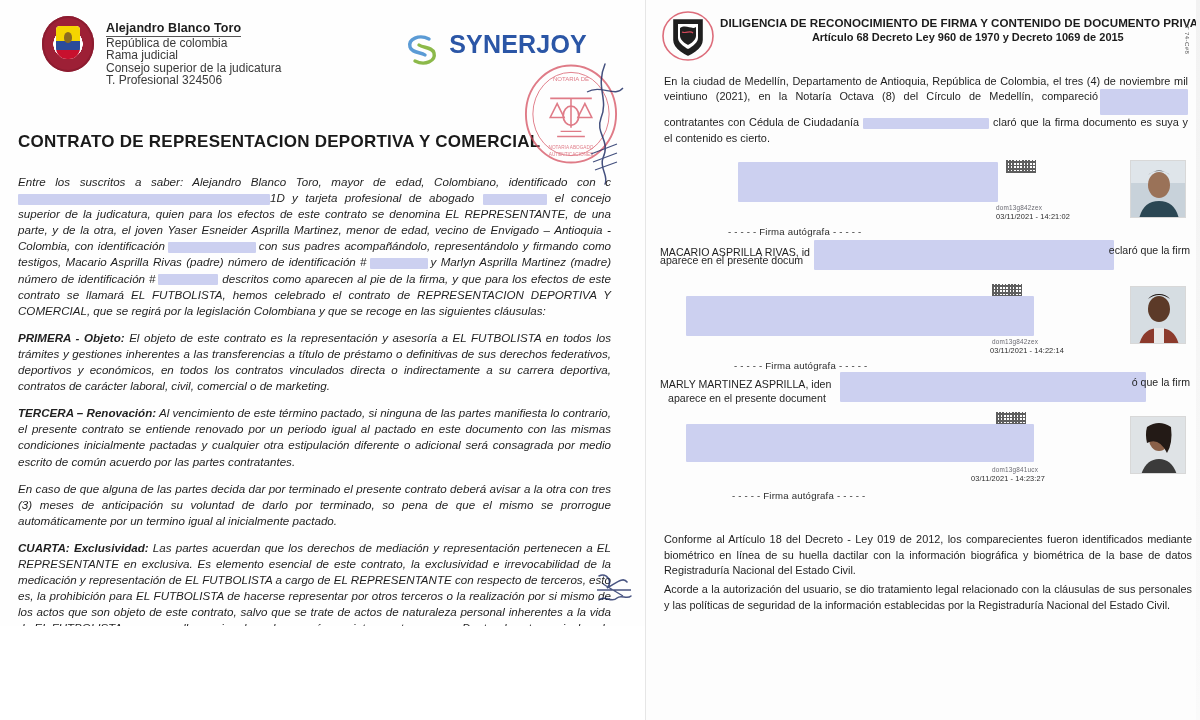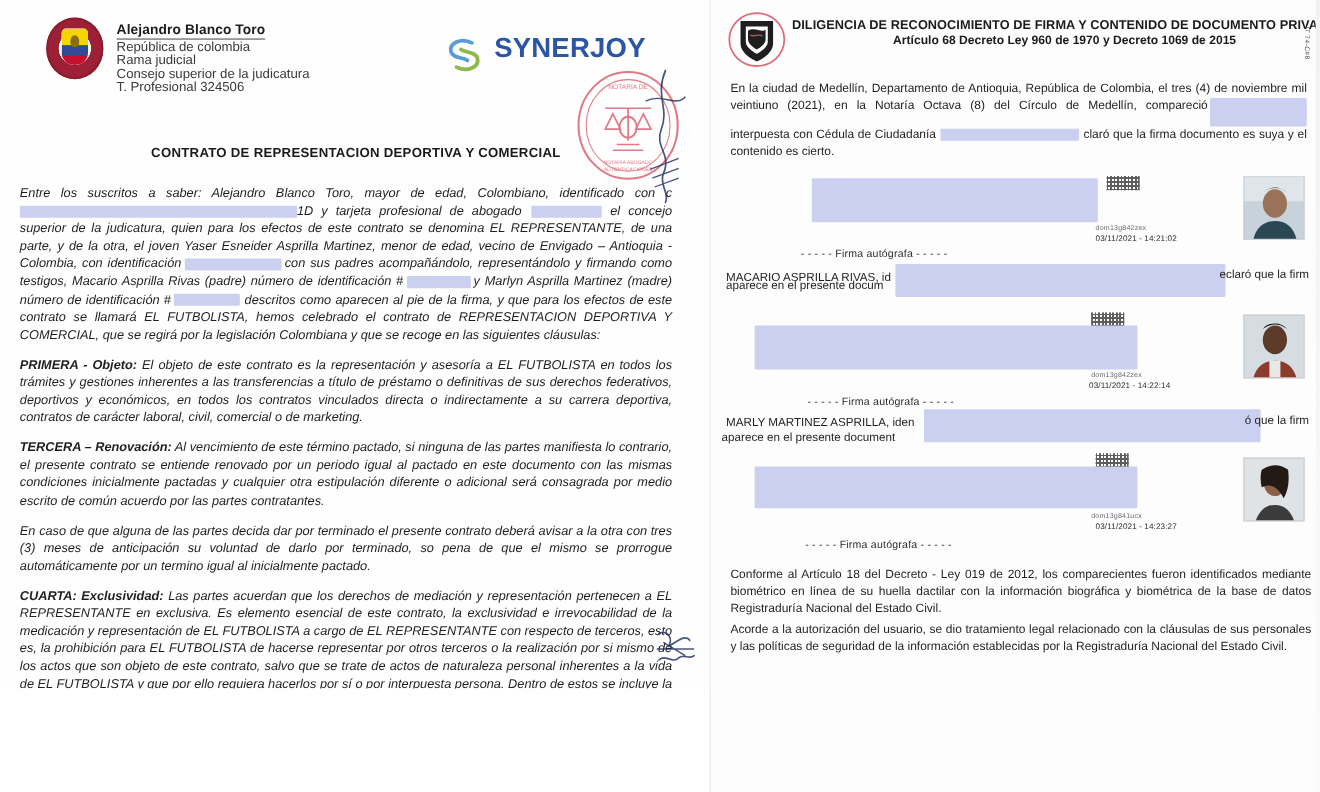--- a/index.html
+++ b/index.html
@@ -77,21 +77,21 @@
     width: 104px; height: 104px;
     opacity: .72;
   }
   .signature-scribble {
     position: absolute; right: 10px; top: 58px;
     width: 60px; height: 130px; opacity: .82;
   }
 
   
   .contract-title {
-    text-align: center; font-size: 12px; font-weight: 700;
+    font-size: 17px; font-weight: 700;
     color: #1a1a1a; margin-top: 44px; letter-spacing: .25px;
   }
 
   
   .body-col { margin-top: 22px; padding-right: 18px; }
   p.para {
     font-size: 11.6px; line-height: 16.1px; color: #1f1f1f;
     text-align: justify; margin-bottom: 11px;
     position: relative;
     font-style: italic;
@@ -164,21 +164,21 @@
   }
   .sig-name {
     position: absolute; font-size: 10.6px; color: #1f1f1f;
   }
   .sig-tail {
     position: absolute; font-size: 10.6px; color: #1f1f1f; right: 2px;
   }
   .sig-name2 {
     position: absolute; font-size: 10.6px; color: #1f1f1f;
   }
-  .closing { margin-top: 9px; padding-left: 8px; }
+  .closing { margin-top: 26px; padding-left: 8px; }
   .r-edge-strip {
     position: absolute; right: 0; top: 0; width: 4px; height: 720px;
     background: linear-gradient(180deg,#f2f2f2,#fafafa);
   }
 </style>
 </head>
 <body>
 
 <div id="page">
 
@@ -280,21 +280,21 @@
         <div class="r-sub">Artículo 68 Decreto Ley 960 de 1970 y Decreto 1069 de 2015</div>
       </div>
       <div class="r-side-code">IT 74-C#8</div>
     </div>
 
     <div class="r-body">
       <p class="rpara">
         <span>En la ciudad de Medellín, Departamento de Antioquia, República de Colombia,</span>
         <span>el tres (4) de noviembre</span>
         <span>mil veintiuno (2021), en la Notaría Octava (8) del Círculo de Medellín, compareció</span><span class="redact" style="width:88px;height:26px;vertical-align:top;margin-left:2px"></span>
-        <span>interpuesta con Cédula de Ciudadanía</span><span class="redact" style="width:126px;margin:0 4px"></span><span>claró que la firma</span>
+        <span>contratantes con Cédula de Ciudadanía</span><span class="redact" style="width:126px;margin:0 4px"></span><span>claró que la firma</span>
         <span>documento es suya y el contenido es cierto.</span>
       </p>
     </div>
 
     <div class="sig-block">
       <div class="sig-redact" style="left:82px;top:8px;width:260px;height:40px"></div>
       <div class="sig-qr" style="left:350px;top:6px"></div>
       <div class="sig-photo">
         <svg viewBox="0 0 56 58" width="56" height="58">
           <rect width="56" height="58" fill="#c8d2da"></rect>
@@ -324,36 +324,36 @@
           <path d="M8 58 q4 -17 20 -17 q16 0 20 17z" fill="#8c3a2c"></path>
           <rect x="23" y="41" width="10" height="17" fill="#e8e8e8"></rect>
         </svg>
       </div>
       <div class="sig-code" style="left:336px;top:58px">dom13g842zex</div>
       <div class="sig-time" style="left:334px;top:66px">03/11/2021 - 14:22:14</div>
       <div class="sig-caption" style="left:78px;top:80px">- - - - - Firma autógrafa - - - - -</div>
       <div class="sig-name" style="left:4px;top:98px">MARLY MARTINEZ ASPRILLA, iden</div>
       <div class="sig-redact" style="left:184px;top:92px;width:306px;height:30px"></div>
       <div class="sig-tail" style="top:96px">ó que la firm</div>
-      <div class="sig-name2" style="left:0;top:112px">aparece en el presente document</div>
+      <div class="sig-name2" style="left:12px;top:112px">aparece en el presente document</div>
     </div>
 
     <div class="sig-block" style="margin-top:20px;height:96px">
       <div class="sig-qr" style="left:340px;top:2px"></div>
       <div class="sig-redact" style="left:30px;top:14px;width:348px;height:38px"></div>
       <div class="sig-photo">
         <svg viewBox="0 0 56 58" width="56" height="58">
           <rect width="56" height="58" fill="#dfe3e6"></rect>
           <ellipse cx="28" cy="22" rx="10" ry="12" fill="#8a6048"></ellipse>
           <path d="M16 10 q12 -8 24 0 q2 16 -4 26 q-8 -16 -20 -10 q-2 -9 0 -16z" fill="#231a16"></path>
           <path d="M10 58 q5 -16 18 -16 q13 0 18 16z" fill="#3b3b3b"></path>
         </svg>
       </div>
       <div class="sig-code" style="left:336px;top:56px">dom13g841ucx</div>
-      <div class="sig-time" style="left:340px;top:64px">03/11/2021 - 14:23:27</div>
+      <div class="sig-time" style="left:315px;top:64px">03/11/2021 - 14:23:27</div>
       <div class="sig-caption" style="left:76px;top:80px">- - - - - Firma autógrafa - - - - -</div>
     </div>
 
     <div class="closing">
       <p class="rpara" style="margin-bottom:4px">Conforme al Artículo 18 del Decreto - Ley 019 de 2012, los comparecientes fueron identificados mediante biométrico en línea de su huella dactilar con la información biográfica y biométrica de la base de datos Registraduría Nacional del Estado Civil.</p>
       <p class="rpara">Acorde a la autorización del usuario, se dio tratamiento legal relacionado con la cláusulas de sus personales y las políticas de seguridad de la información establecidas por la Registraduría Nacional del Estado Civil.</p>
     </div>
 
     <div class="r-edge-strip"></div>
   </div>

